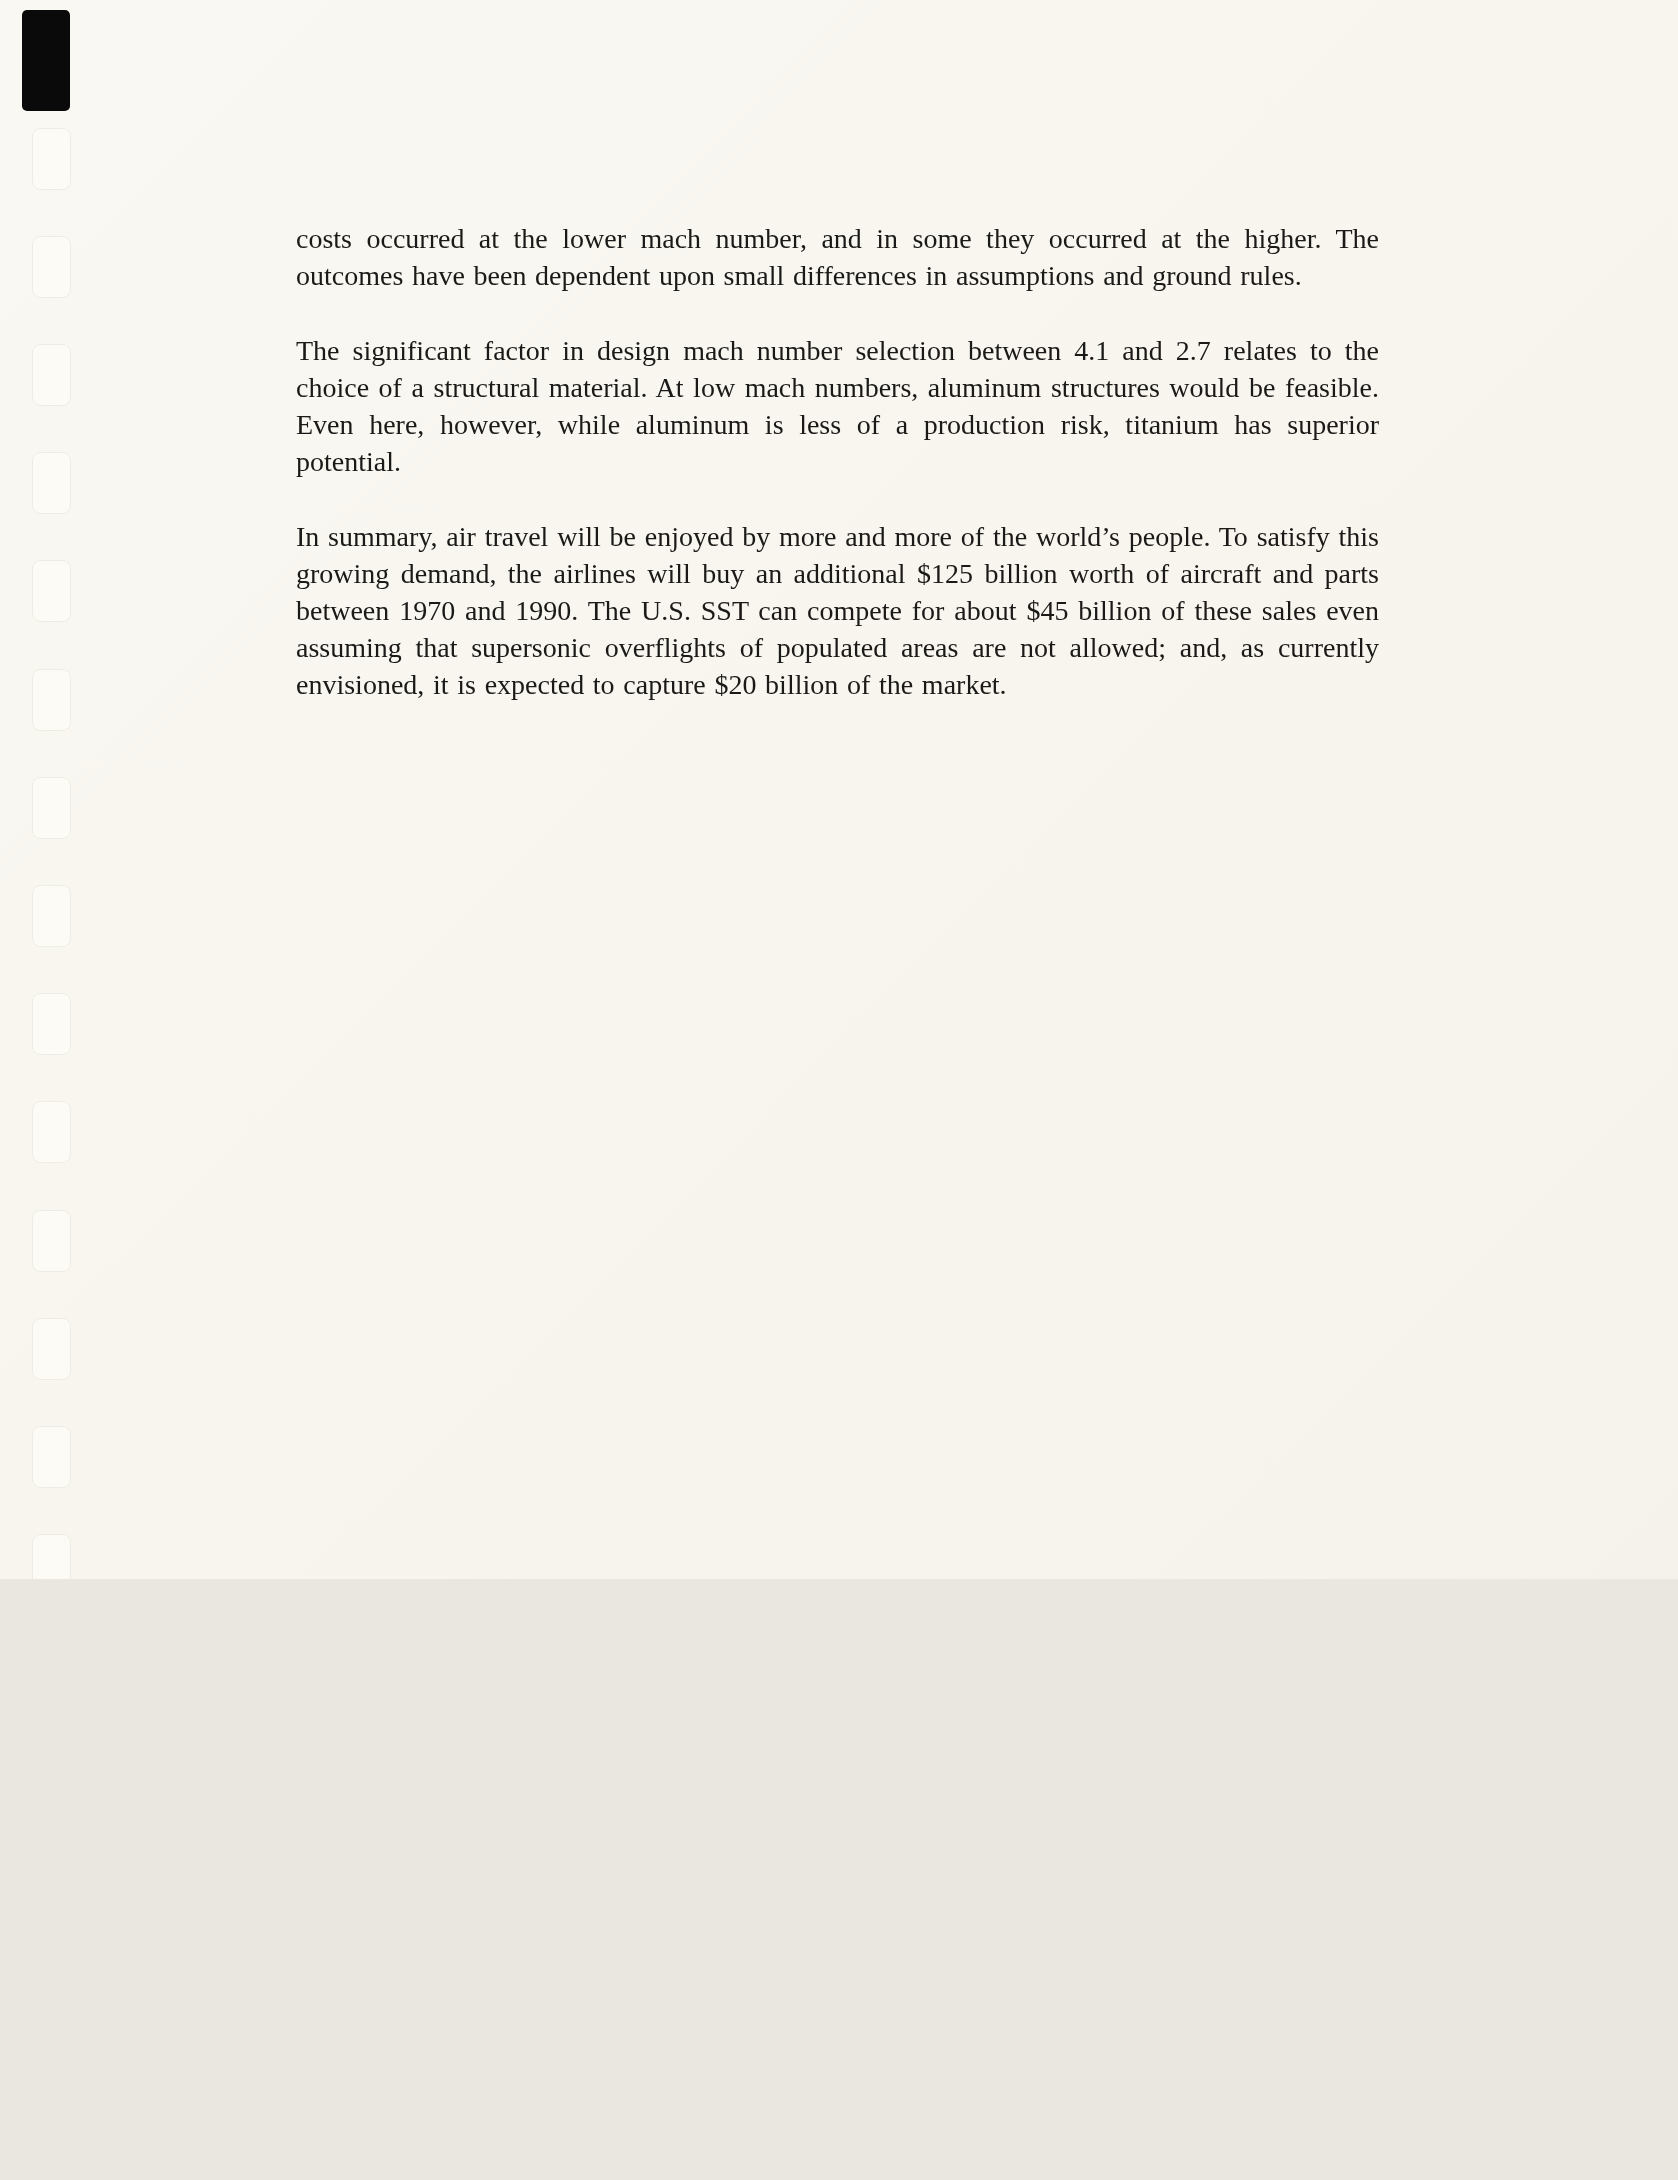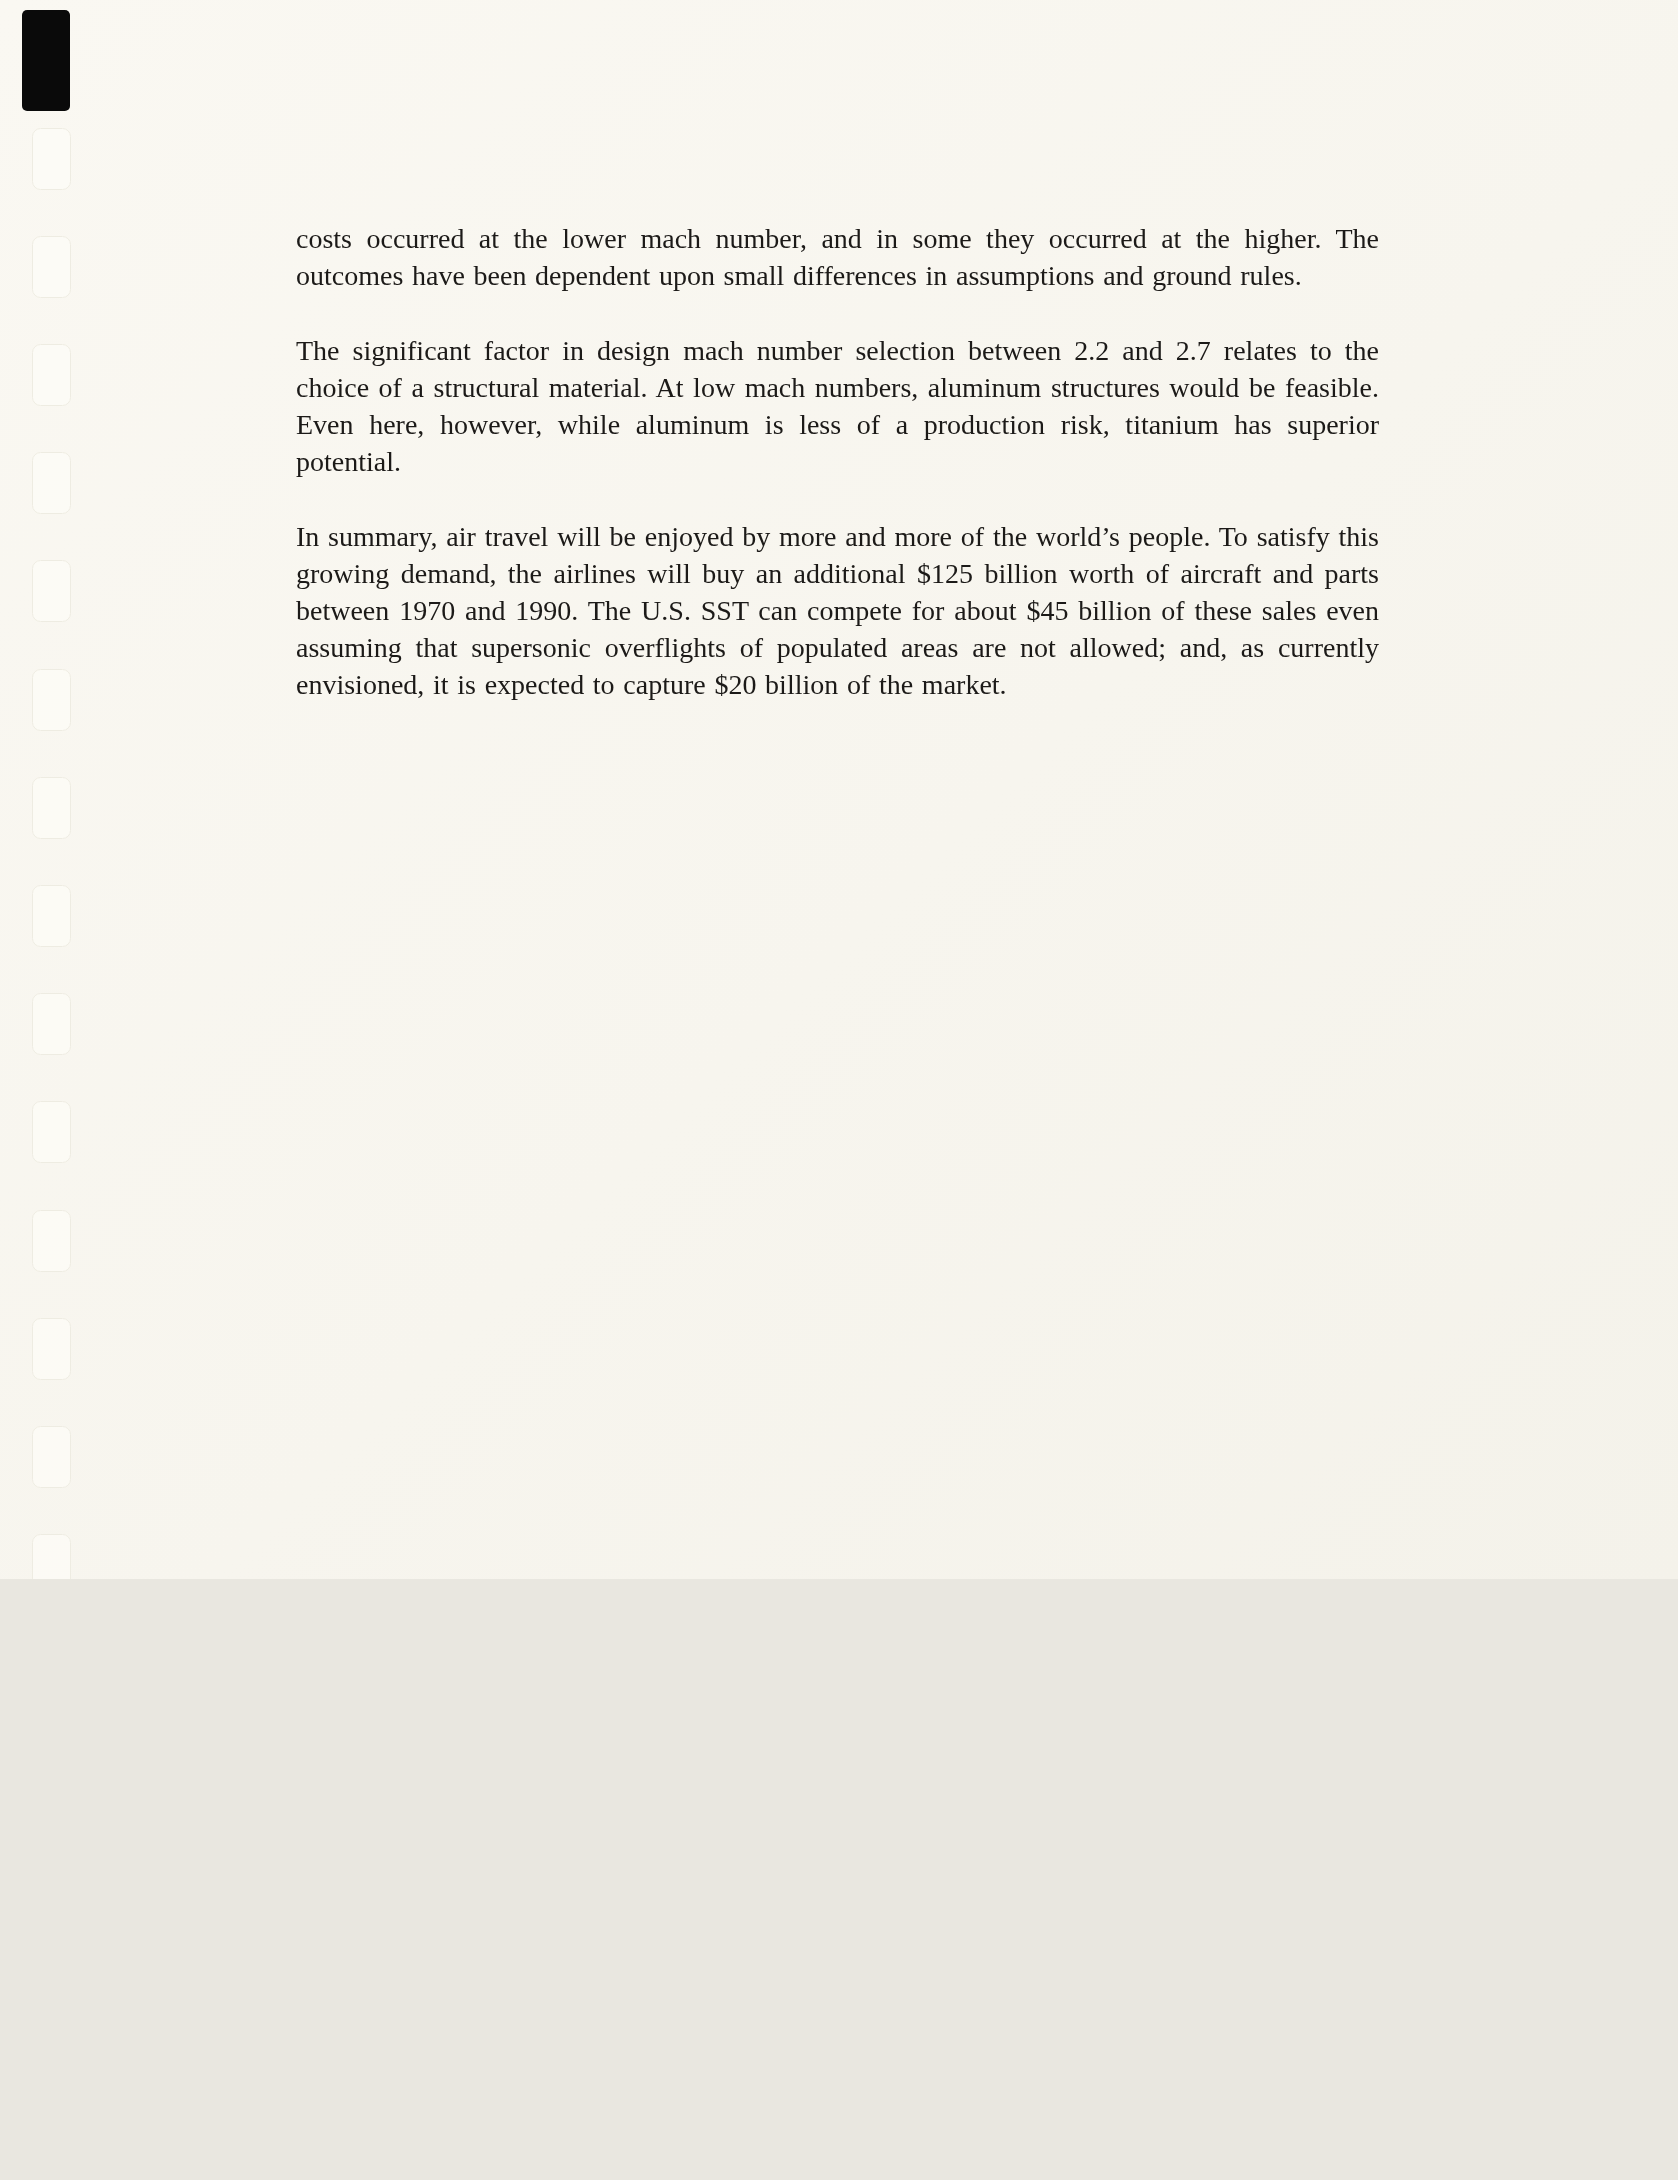--- a/index.html
+++ b/index.html
@@ -88,20 +88,20 @@
       <div class="hole" style="top: 1534px;"></div>
       <div class="hole" style="top: 1642px;"></div>
       <div class="hole" style="top: 1750px;"></div>
       <div class="hole" style="top: 1859px;"></div>
       <div class="hole" style="top: 1967px;"></div>
       <div class="hole" style="top: 2075px;"></div>
     </div>
 
   <div class="body-text">
     <p>costs occurred at the lower mach number, and in some they occurred at the higher. The outcomes have been dependent upon small differences in assumptions and ground rules.</p>
-    <p>The significant factor in design mach number selection between 2.2 and 2.7 relates to the choice of a structural material. At low mach numbers, aluminum structures would be feasible. Even here, however, while aluminum is less of a production risk, titanium has superior potential.</p>
+    <p>The significant factor in design mach number selection between 4.1 and 2.7 relates to the choice of a structural material. At low mach numbers, aluminum structures would be feasible. Even here, however, while aluminum is less of a production risk, titanium has superior potential.</p>
     <p>In summary, air travel will be enjoyed by more and more of the world’s people. To satisfy this growing demand, the airlines will buy an additional $125 billion worth of aircraft and parts between 1970 and 1990. The U.S. SST can compete for about $45 billion of these sales even assuming that supersonic overflights of populated areas are not allowed; and, as currently envisioned, it is expected to capture $20 billion of the market.</p>
   </div>
 
   <div class="page-number">3-2</div>
 
 </div>
 
 
 </body></html>

